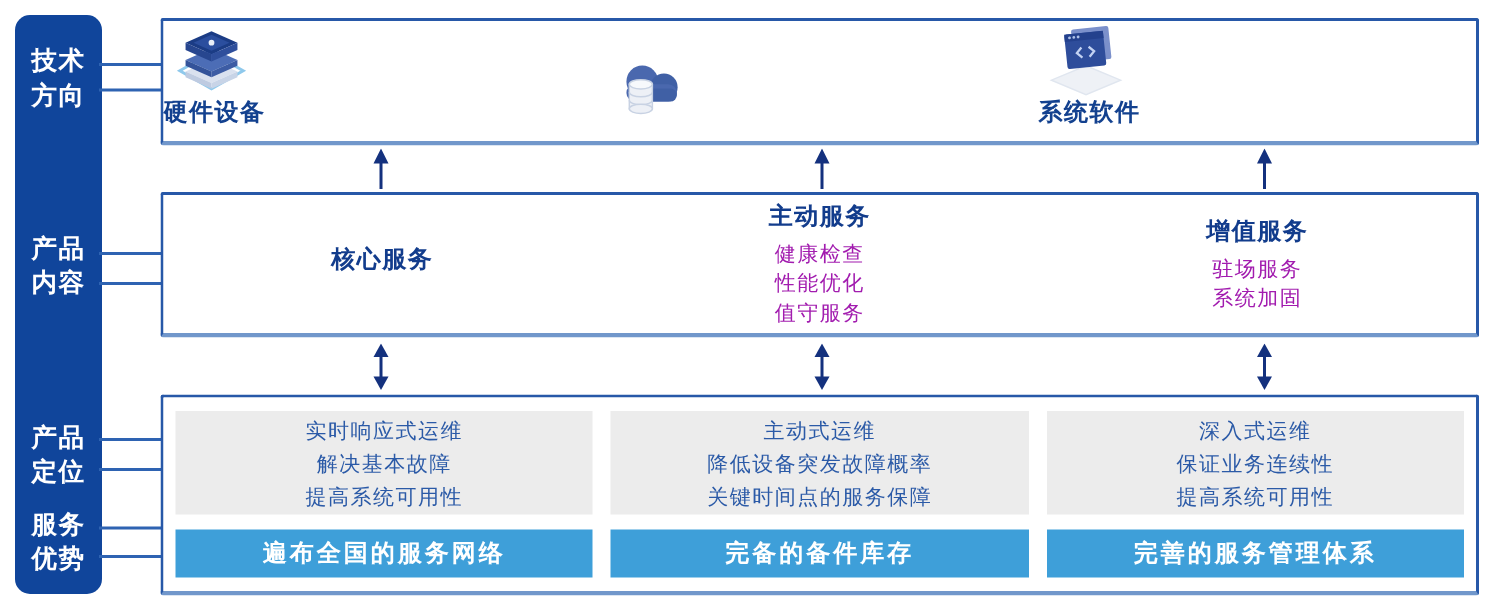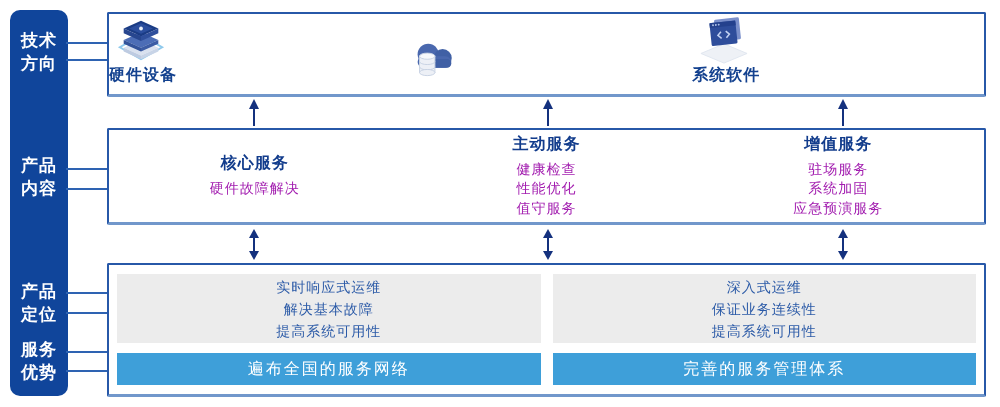--- a/index.html
+++ b/index.html
@@ -61,21 +61,21 @@
   .pos-panel {
     flex: 1; background: #ECECEC;
     display: flex; align-items: center; justify-content: center;
     text-align: center;
     font-size: 14px; color: #2B5AA7; line-height: 22px;
     letter-spacing: 1px; white-space: pre-line;
   }
   .pos-badge {
     height: 32px; margin-top: 10px;
     background: #3E9FD9;
-    color: #ffffff; font-size: 16px; font-weight: normal;
+    color: #ffffff; font-size: 16px; font-weight: bold;
     letter-spacing: 2px;
     display: flex; align-items: center; justify-content: center;
   }
   
   .arrow { position: absolute; }
 </style>
 </head>
 <body>
 
 <div class="canvas">
@@ -161,33 +161,31 @@
     <polygon points="8,0 13,10 3,10" fill="#14317E"></polygon>
   </svg>
   <svg class="arrow" style="left:835px; top:99px" width="16" height="27" viewBox="0 0 16 27">
     <line x1="8" y1="8" x2="8" y2="27" stroke="#14317E" stroke-width="2"></line>
     <polygon points="8,0 13,10 3,10" fill="#14317E"></polygon>
   </svg>
 
   <div class="box mid-box">
     <div class="svc-col">
       <div class="svc-title">核心服务</div>
-      <div class="svc-item">硬件故障解决</div>
     </div>
     <div class="svc-col">
       <div class="svc-title">主动服务</div>
       <div class="svc-item">健康检查</div>
       <div class="svc-item">性能优化</div>
       <div class="svc-item">值守服务</div>
     </div>
     <div class="svc-col">
       <div class="svc-title">增值服务</div>
       <div class="svc-item">驻场服务</div>
       <div class="svc-item">系统加固</div>
-      <div class="svc-item">应急预演服务</div>
     </div>
   </div>
 
   <svg class="arrow" style="left:246px; top:229px" width="16" height="31" viewBox="0 0 16 31">
     <line x1="8" y1="7" x2="8" y2="24" stroke="#14317E" stroke-width="2"></line>
     <polygon points="8,0 13,9 3,9" fill="#14317E"></polygon>
     <polygon points="8,31 13,22 3,22" fill="#14317E"></polygon>
   </svg>
   <svg class="arrow" style="left:540px; top:229px" width="16" height="31" viewBox="0 0 16 31">
     <line x1="8" y1="7" x2="8" y2="24" stroke="#14317E" stroke-width="2"></line>
@@ -201,20 +199,26 @@
   </svg>
 
   <div class="box bottom-box">
     <div class="pos-col">
       <div class="pos-panel">实时响应式运维
 解决基本故障
 提高系统可用性</div>
       <div class="pos-badge">遍布全国的服务网络</div>
     </div>
     <div class="pos-col">
+      <div class="pos-panel">主动式运维
+降低设备突发故障概率
+关键时间点的服务保障</div>
+      <div class="pos-badge">完备的备件库存</div>
+    </div>
+    <div class="pos-col">
       <div class="pos-panel">深入式运维
 保证业务连续性
 提高系统可用性</div>
       <div class="pos-badge">完善的服务管理体系</div>
     </div>
   </div>
 
 </div>
 
 </body></html>

